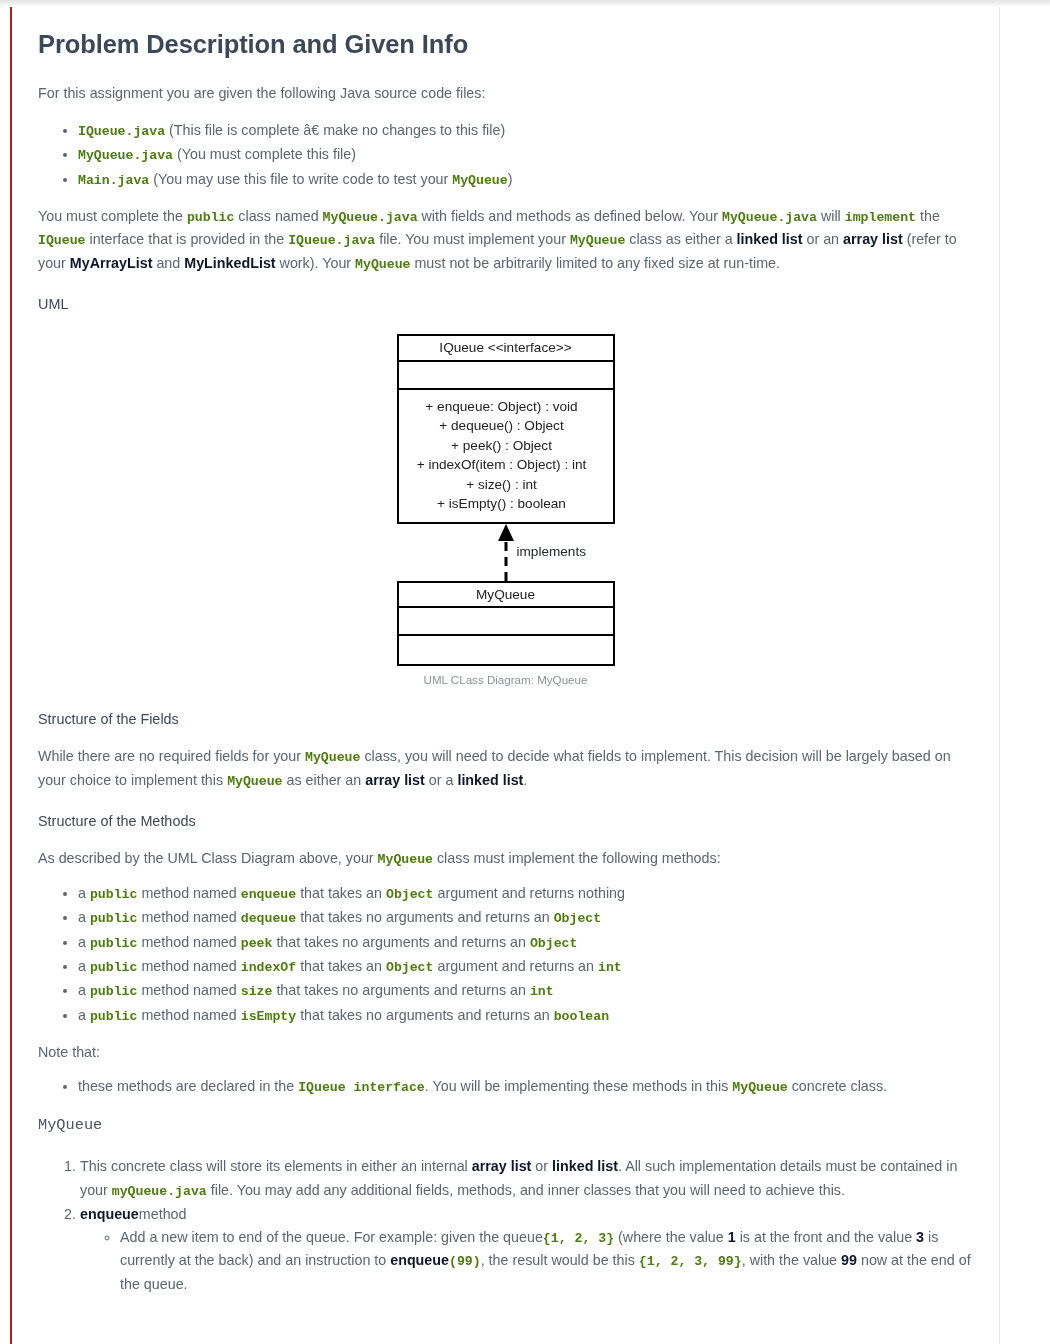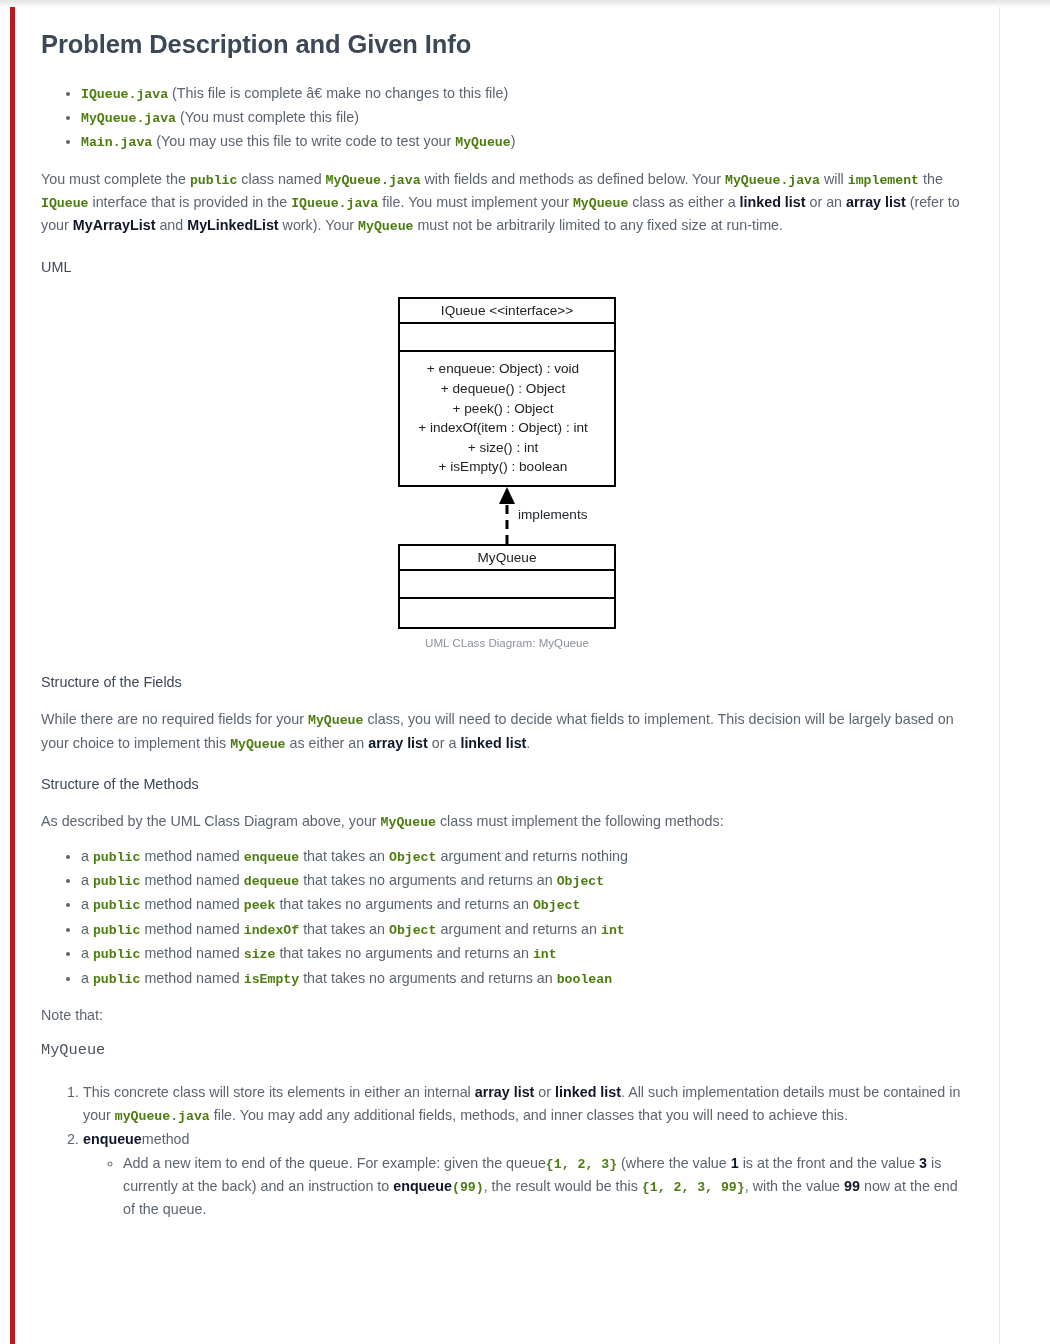--- a/index.html
+++ b/index.html
@@ -19,21 +19,21 @@
     height: 7px;
     background: linear-gradient(to bottom, #e4e4e5 0%, #ededee 40%, #f7f7f8 75%, #ffffff 100%);
   }
   .page-frame {
     position: absolute;
     left: 10px;
     top: 7px;
     width: 990px;
     height: 1337px;
     background: #fff;
-    border-left: 5px solid #b91c1c;
+    border-left: 2px solid #b91c1c;
     border-right: 1px solid #e6e6e8;
     overflow: hidden;
   }
   .content {
     padding: 14px 26px 0 26px;
     color: #5b6570;
     font-size: 14.3px;
     line-height: 1.62;
   }
   h2.section-title {
@@ -137,20 +137,21 @@
 </head>
 <body>
 
 <div class="top-band"></div>
 
 <div class="page-frame">
   <div class="content">
 
     <h2 class="section-title">Problem Description and Given Info</h2>
 
+    <p>For this assignment you are given the following Java source code files:</p>
 
     <ul class="bullets">
       <li>
         <code class="mono">IQueue.java</code><span> (This file is complete </span><span>â€</span><span>   make no changes to this file)</span>
       </li>
       <li>
         <code class="mono">MyQueue.java</code><span> (You must complete this file)</span>
       </li>
       <li>
         <code class="mono">Main.java</code><span> (You may use this file to write code to test your </span><code class="mono">MyQueue</code><span>)</span>
@@ -206,20 +207,23 @@
       <li><span>a </span><code class="mono">public</code><span> method named </span><code class="mono">enqueue</code><span> that takes an </span><code class="mono">Object</code><span> argument and returns nothing</span></li>
       <li><span>a </span><code class="mono">public</code><span> method named </span><code class="mono">dequeue</code><span> that takes no arguments and returns an </span><code class="mono">Object</code></li>
       <li><span>a </span><code class="mono">public</code><span> method named </span><code class="mono">peek</code><span> that takes no arguments and returns an </span><code class="mono">Object</code></li>
       <li><span>a </span><code class="mono">public</code><span> method named </span><code class="mono">indexOf</code><span> that takes an </span><code class="mono">Object</code><span> argument and returns an </span><code class="mono">int</code></li>
       <li><span>a </span><code class="mono">public</code><span> method named </span><code class="mono">size</code><span> that takes no arguments and returns an </span><code class="mono">int</code></li>
       <li><span>a </span><code class="mono">public</code><span> method named </span><code class="mono">isEmpty</code><span> that takes no arguments and returns an </span><code class="mono">boolean</code></li>
     </ul>
 
     <p class="tight">Note that:</p>
 
+    <ul class="bullets">
+      <li><span>these methods are declared in the </span><code class="mono">IQueue interface</code><span>. You will be implementing these methods in this </span><code class="mono">MyQueue</code><span> concrete class.</span></li>
+    </ul>
 
 
     <h3 class="mono-head">MyQueue</h3>
 
     <ol class="numbered">
       <li><span>This concrete class will store its elements in either an internal </span><b>array list</b><span> or </span><b>linked list</b><span>. All such implementation details must be contained in your </span><code class="mono">myQueue.java</code><span> file. You may add any additional fields, methods, and inner classes that you will need to achieve this.</span></li>
       <li>
         <b>enqueue</b><span>method</span>
         <ul class="circle">
           <li><span>Add a new item to end of the queue. For example: given the queue</span><code class="mono">{1, 2, 3}</code><span> (where the value </span><b>1</b><span> is at the front and the value </span><b>3</b><span> is currently at the back) and an instruction to </span><b>enqueue</b><code class="mono">(99)</code><span>, the result would be this </span><code class="mono">{1, 2, 3, 99}</code><span>, with the value </span><b>99</b><span> now at the end of the queue.</span></li>

